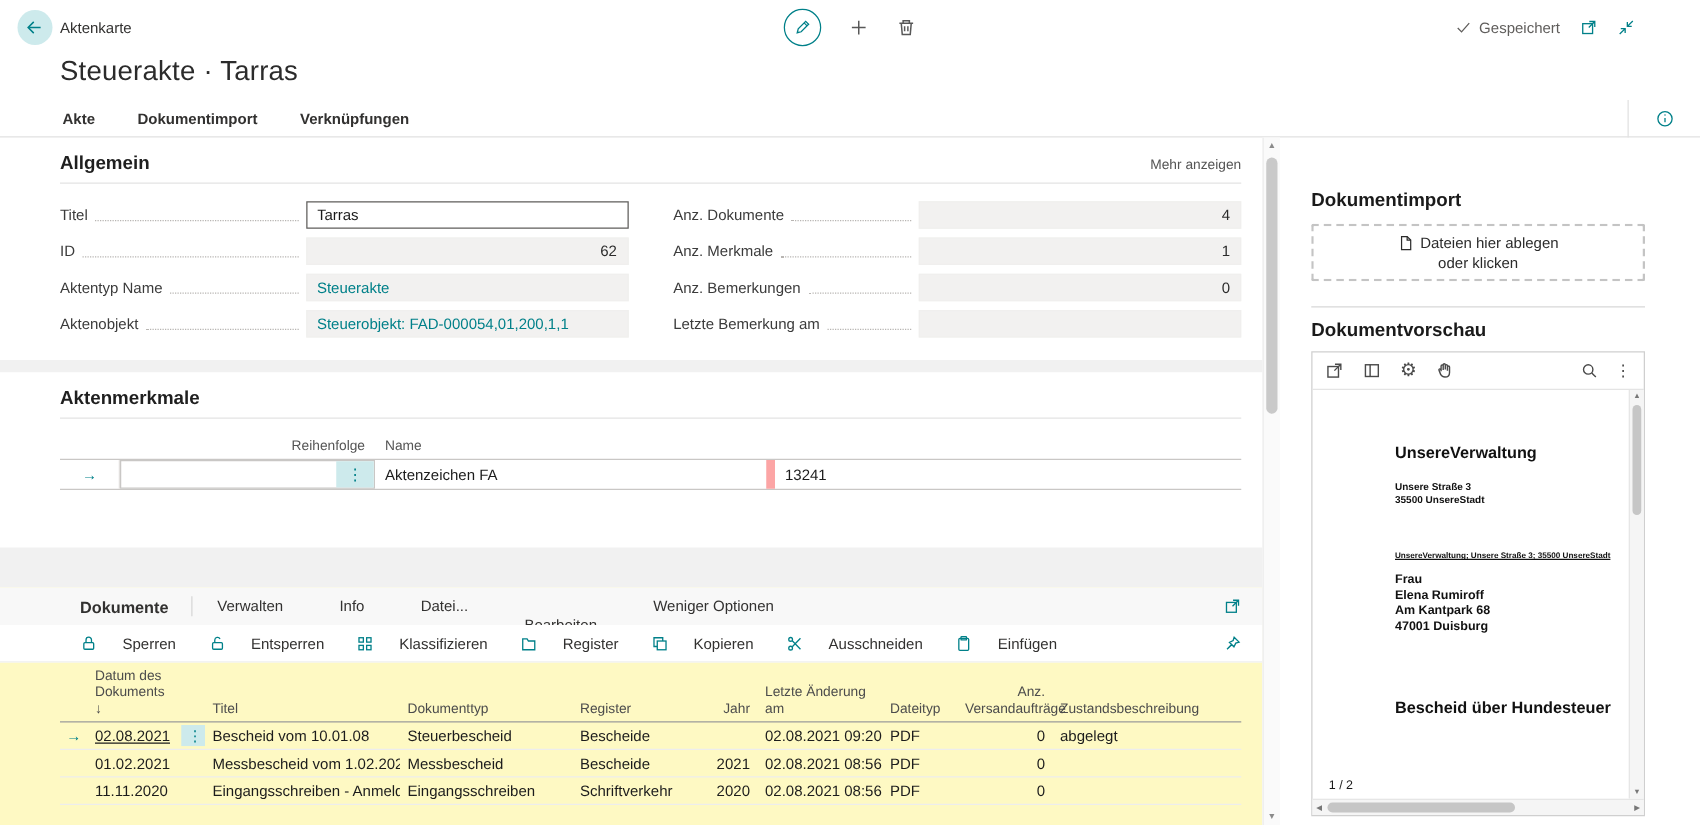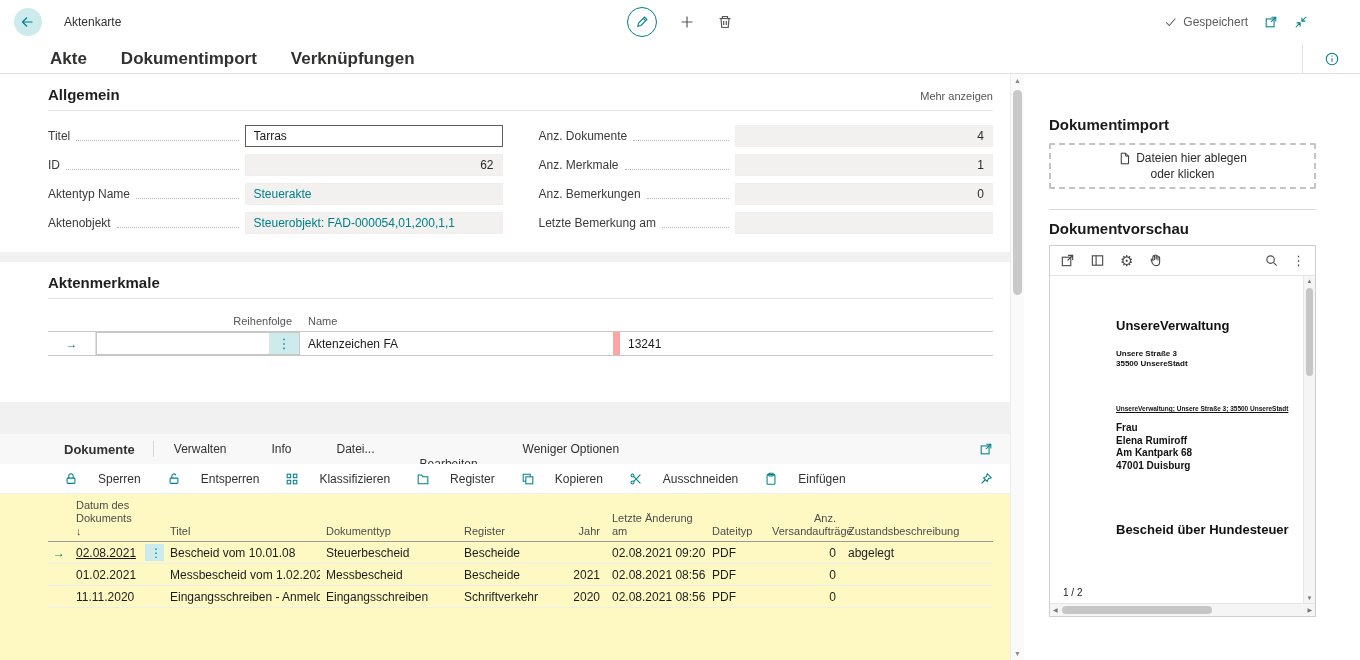--- a/index.html
+++ b/index.html
@@ -6,32 +6,32 @@
 *{box-sizing:border-box;margin:0;padding:0;}
 html,body{width:1360px;height:660px;}
 body{font-family:"Liberation Sans",sans-serif;color:#323130;background:#fff;overflow:hidden;}
 .app{width:1360px;height:660px;display:flex;flex-direction:column;}
 .ic{display:inline-flex;align-items:center;justify-content:center;}
 .ic svg{stroke:currentColor;fill:none;stroke-width:1.2;width:16px;height:16px;}
 .ic.sm svg{width:14px;height:14px;}
 
 .topbar{height:44px;display:flex;align-items:center;padding-left:14px;position:relative;flex:none;}
 .back-btn{width:28px;height:28px;border-radius:50%;background:var(--accent_light);color:var(--accent);display:flex;align-items:center;justify-content:center;cursor:pointer;flex:none;}
-.crumb{font-size:12px;margin-left:22px;color:#323130;cursor:pointer;}
+.crumb{font-size:12px;margin-left:6px;color:#323130;cursor:pointer;}
 .tb-center{position:absolute;left:50%;transform:translateX(-50%);display:flex;align-items:center;gap:22px;}
 .round-btn{width:30px;height:30px;border-radius:50%;border:1px solid var(--accent);color:var(--accent);display:flex;align-items:center;justify-content:center;cursor:pointer;}
 .flat-ic{color:#585858;cursor:pointer;}
 .tb-right{margin-left:auto;display:flex;align-items:center;gap:16px;padding-right:52px;}
 .saved{display:flex;align-items:center;gap:5px;font-size:12px;color:#605e5c;}
 .saved .ic{color:#605e5c;}
 .tealic{color:var(--accent);cursor:pointer;}
 
 .title-row{padding:0 0 10px 48px;flex:none;}
 h1{font-size:22px;font-weight:300;color:#2b2b2b;letter-spacing:.2px;}
-.tabbar{height:30px;border-bottom:1px solid #e1e1e1;display:flex;align-items:center;gap:34px;padding-left:50px;position:relative;flex:none;font-size:17px;font-weight:600;color:#323130;}
+.tabbar{height:30px;border-bottom:1px solid #e1e1e1;display:flex;align-items:center;gap:34px;padding-left:50px;position:relative;flex:none;font-size:12px;font-weight:600;color:#323130;}
 .tab{cursor:pointer;}
 .info-btn{position:absolute;right:0;top:0;height:30px;width:58px;border-left:1px solid #e1e1e1;display:flex;align-items:center;justify-content:center;color:var(--accent);cursor:pointer;}
 
 .content{flex:1;display:flex;min-height:0;}
 .main{width:1010px;background:#fff;display:flex;flex-direction:column;overflow:hidden;flex:none;}
 .gap{background:#f1f1f1;flex:none;}
 .card{background:#fff;padding:0 17px 0 48px;flex:none;}
 .sec-head{display:flex;align-items:baseline;justify-content:space-between;padding:12px 0 7px;border-bottom:1px solid #e3e3e3;}
 .sec-title{font-size:15px;font-weight:700;color:#1f1f1f;}
 .more-link{font-size:11px;color:#555;cursor:pointer;}
@@ -175,20 +175,23 @@
           </svg>
         </span>
       <span class="tealic ic sm">
           <svg viewBox="0 0 16 16">
             <path d="M9 7l5-5M13 7H9V3M7 9l-5 5M3 9h4v4"></path>
           </svg>
         </span>
     </span>
   </header>
 
+  <div class="title-row">
+    <h1>Steuerakte · Tarras</h1>
+  </div>
 
   <nav class="tabbar">
     <span class="tab">Akte</span>
     <span class="tab">Dokumentimport</span>
     <span class="tab">Verknüpfungen</span>
     <span class="info-btn">
       <span class="ic sm">
           <svg viewBox="0 0 16 16">
             <circle cx="8" cy="8" r="6.5"></circle>
             <path d="M8 7.2v4"></path>

